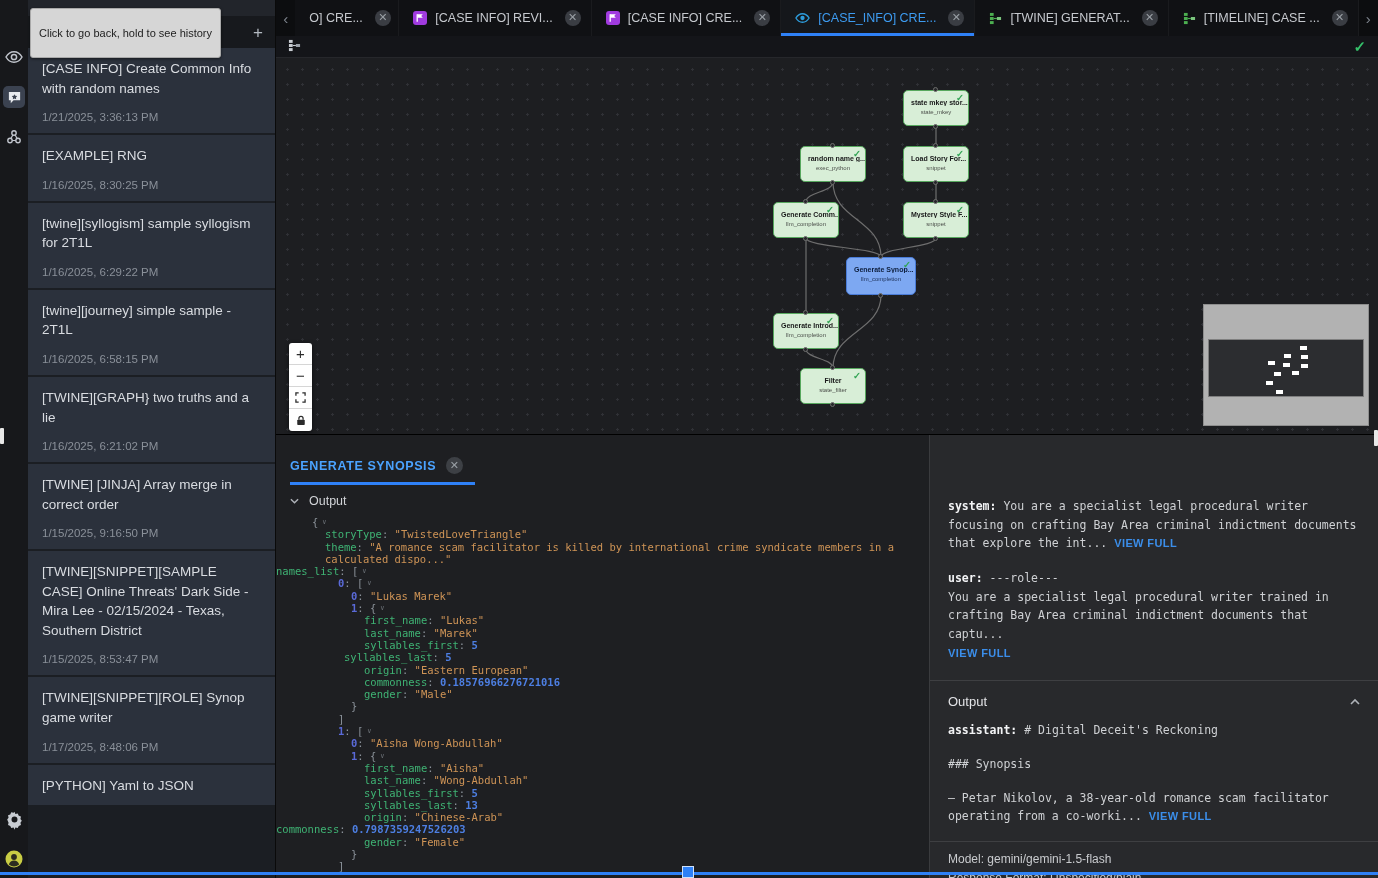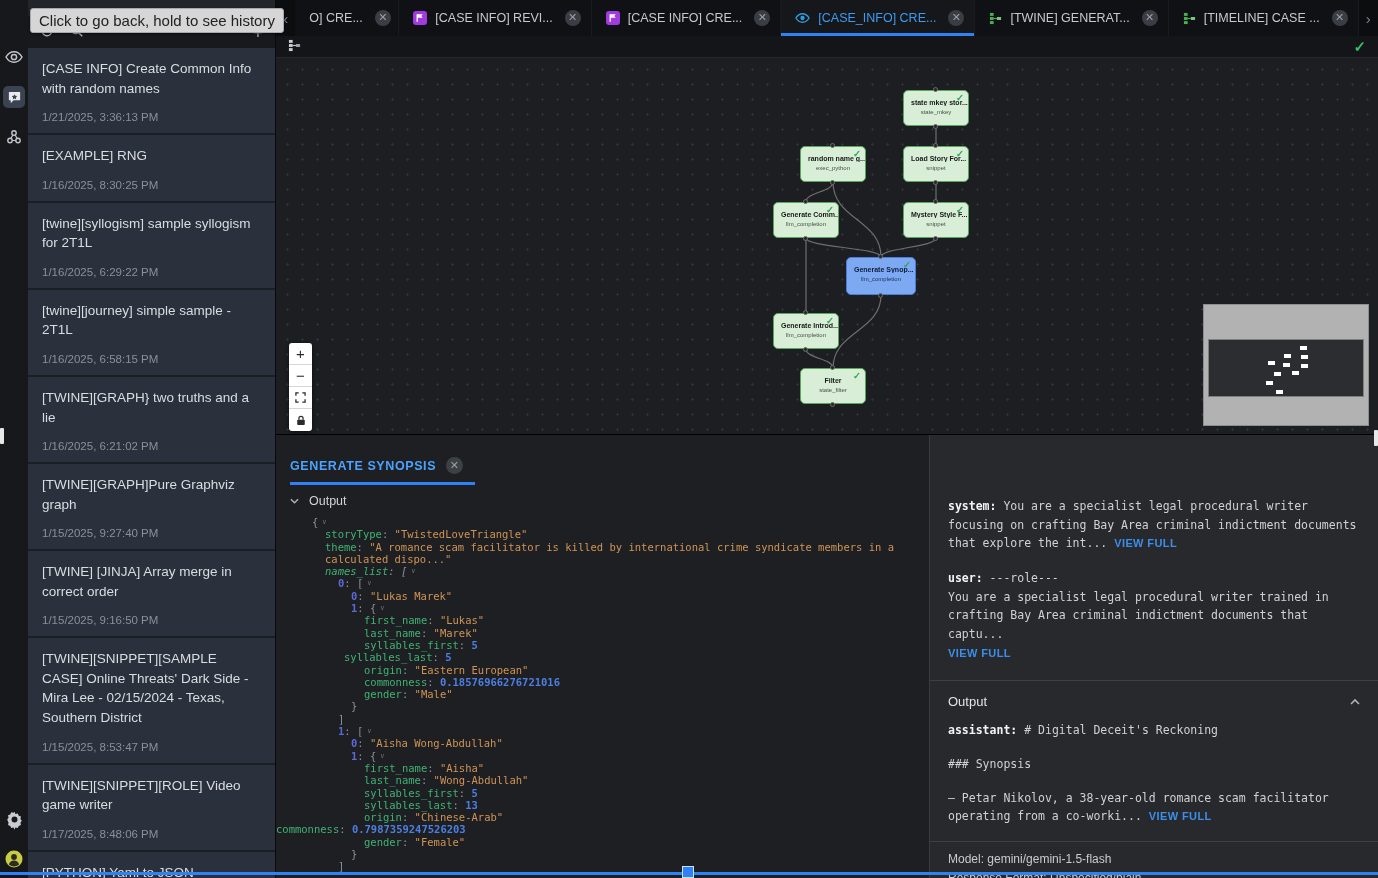--- a/index.html
+++ b/index.html
@@ -24,21 +24,21 @@
   .sb-toolbar { height:32px; background:#17191d; display:flex; align-items:center; padding:0 12px; gap:16px; }
   .sb-toolbar .grow { flex:1; }
   .sb-toolbar .tbtn { color:#b4bac2; font-size:17px; line-height:1; cursor:pointer; }
   .prompt-list { flex:1; overflow:hidden; display:flex; flex-direction:column; gap:2px; background:#1b1e23; }
   .p-item { background:#2b313c; padding:11px 14px 10px; cursor:pointer; }
   .p-title { color:#d9dce1; font-size:13.5px; line-height:1.45; }
   .p-ts { color:#8a9099; font-size:11.5px; margin-top:13px; }
 
   
   .tooltip { position:absolute; left:30px; top:8px; background:#d6d6d6; color:#222;
-             font-size:15px; padding:3px 8px; border:1px solid #a9a9a9; border-radius:3px;
+             font-size:11px; padding:18px 8px; border:1px solid #a9a9a9; border-radius:3px;
              z-index:50; white-space:nowrap; box-shadow:0 1px 3px rgba(0,0,0,.5); }
 
   
   .main { flex:1; display:flex; flex-direction:column; min-width:0; }
 
   
   .tabbar { height:36px; background:#0c0d0f; display:flex; align-items:stretch; flex:0 0 36px; }
   .tb-chev { width:20px; display:flex; align-items:center; justify-content:center;
              color:#7d838c; font-size:15px; cursor:pointer; }
   .tab { display:flex; align-items:center; padding:0 10px 0 14px; gap:8px; font-size:12.5px;
@@ -207,33 +207,29 @@
   </div>
         <div class="p-item">
     <div class="p-title">[twine][journey] simple sample - 2T1L</div>
     <div class="p-ts">1/16/2025, 6:58:15 PM</div>
   </div>
         <div class="p-item">
     <div class="p-title">[TWINE][GRAPH} two truths and a lie</div>
     <div class="p-ts">1/16/2025, 6:21:02 PM</div>
   </div>
         <div class="p-item">
-    <div class="p-title">[TWINE][GRAPH]Pure Graphviz graph</div>
-    <div class="p-ts">1/15/2025, 9:27:40 PM</div>
-  </div>
-        <div class="p-item">
     <div class="p-title">[TWINE] [JINJA] Array merge in correct order</div>
     <div class="p-ts">1/15/2025, 9:16:50 PM</div>
   </div>
         <div class="p-item">
     <div class="p-title">[TWINE][SNIPPET][SAMPLE CASE] Online Threats' Dark Side - Mira Lee - 02/15/2024 - Texas, Southern District</div>
     <div class="p-ts">1/15/2025, 8:53:47 PM</div>
   </div>
         <div class="p-item">
-    <div class="p-title">[TWINE][SNIPPET][ROLE] Video game writer</div>
+    <div class="p-title">[TWINE][SNIPPET][ROLE] Synop game writer</div>
     <div class="p-ts">1/17/2025, 8:48:06 PM</div>
   </div>
         <div class="p-item">
     <div class="p-title">[PYTHON] Yaml to JSON</div>
 
   </div>
       </div>
   </div>
 
   <div class="main">
@@ -437,21 +433,21 @@
         <div class="bl-out-row">
           <svg width="9" height="6" viewBox="0 0 10 6">
               <path d="M1 1l4 4 4-4" fill="none" stroke="#aeb2b8" stroke-width="1.6"></path>
             </svg>
           <span>Output</span>
         </div>
         <div class="json-area" id="json-area">
             <div class="jline" style="padding-left: 36px;"><span class="tk-p">{</span><span class="tk-c">∨</span></div>
             <div class="jline" style="padding-left: 49px;"><span class="tk-k">storyType</span><span class="tk-p">: </span><span class="tk-s">"TwistedLoveTriangle"</span></div>
             <div class="jline" style="padding-left: 49px;"><span class="tk-k">theme</span><span class="tk-p">: </span><span class="tk-s">"A romance scam facilitator is killed by international crime syndicate members in a calculated dispo..."</span></div>
-            <div class="jline" style="padding-left: 49px; font-style: italic;"><span class="tk-k">names_list</span><span class="tk-p">: </span><span class="tk-p">[</span><span class="tk-c">∨</span></div>
+            <div class="jline" style=""><span class="tk-k">names_list</span><span class="tk-p">: </span><span class="tk-p">[</span><span class="tk-c">∨</span></div>
             <div class="jline" style="padding-left: 62px;"><span class="tk-x">0</span><span class="tk-p">: </span><span class="tk-p">[</span><span class="tk-c">∨</span></div>
             <div class="jline" style="padding-left: 75px;"><span class="tk-x">0</span><span class="tk-p">: </span><span class="tk-s">"Lukas Marek"</span></div>
             <div class="jline" style="padding-left: 75px;"><span class="tk-x">1</span><span class="tk-p">: </span><span class="tk-p">{</span><span class="tk-c">∨</span></div>
             <div class="jline" style="padding-left: 88px;"><span class="tk-k">first_name</span><span class="tk-p">: </span><span class="tk-s">"Lukas"</span></div>
             <div class="jline" style="padding-left: 88px;"><span class="tk-k">last_name</span><span class="tk-p">: </span><span class="tk-s">"Marek"</span></div>
             <div class="jline" style="padding-left: 88px;"><span class="tk-k">syllables_first</span><span class="tk-p">: </span><span class="tk-n">5</span></div>
             <div class="jline" style="padding-left: 68px;"><span class="tk-k">syllables_last</span><span class="tk-p">: </span><span class="tk-n">5</span></div>
             <div class="jline" style="padding-left: 88px;"><span class="tk-k">origin</span><span class="tk-p">: </span><span class="tk-s">"Eastern European"</span></div>
             <div class="jline" style="padding-left: 88px;"><span class="tk-k">commonness</span><span class="tk-p">: </span><span class="tk-n">0.18576966276721016</span></div>
             <div class="jline" style="padding-left: 88px;"><span class="tk-k">gender</span><span class="tk-p">: </span><span class="tk-s">"Male"</span></div>

